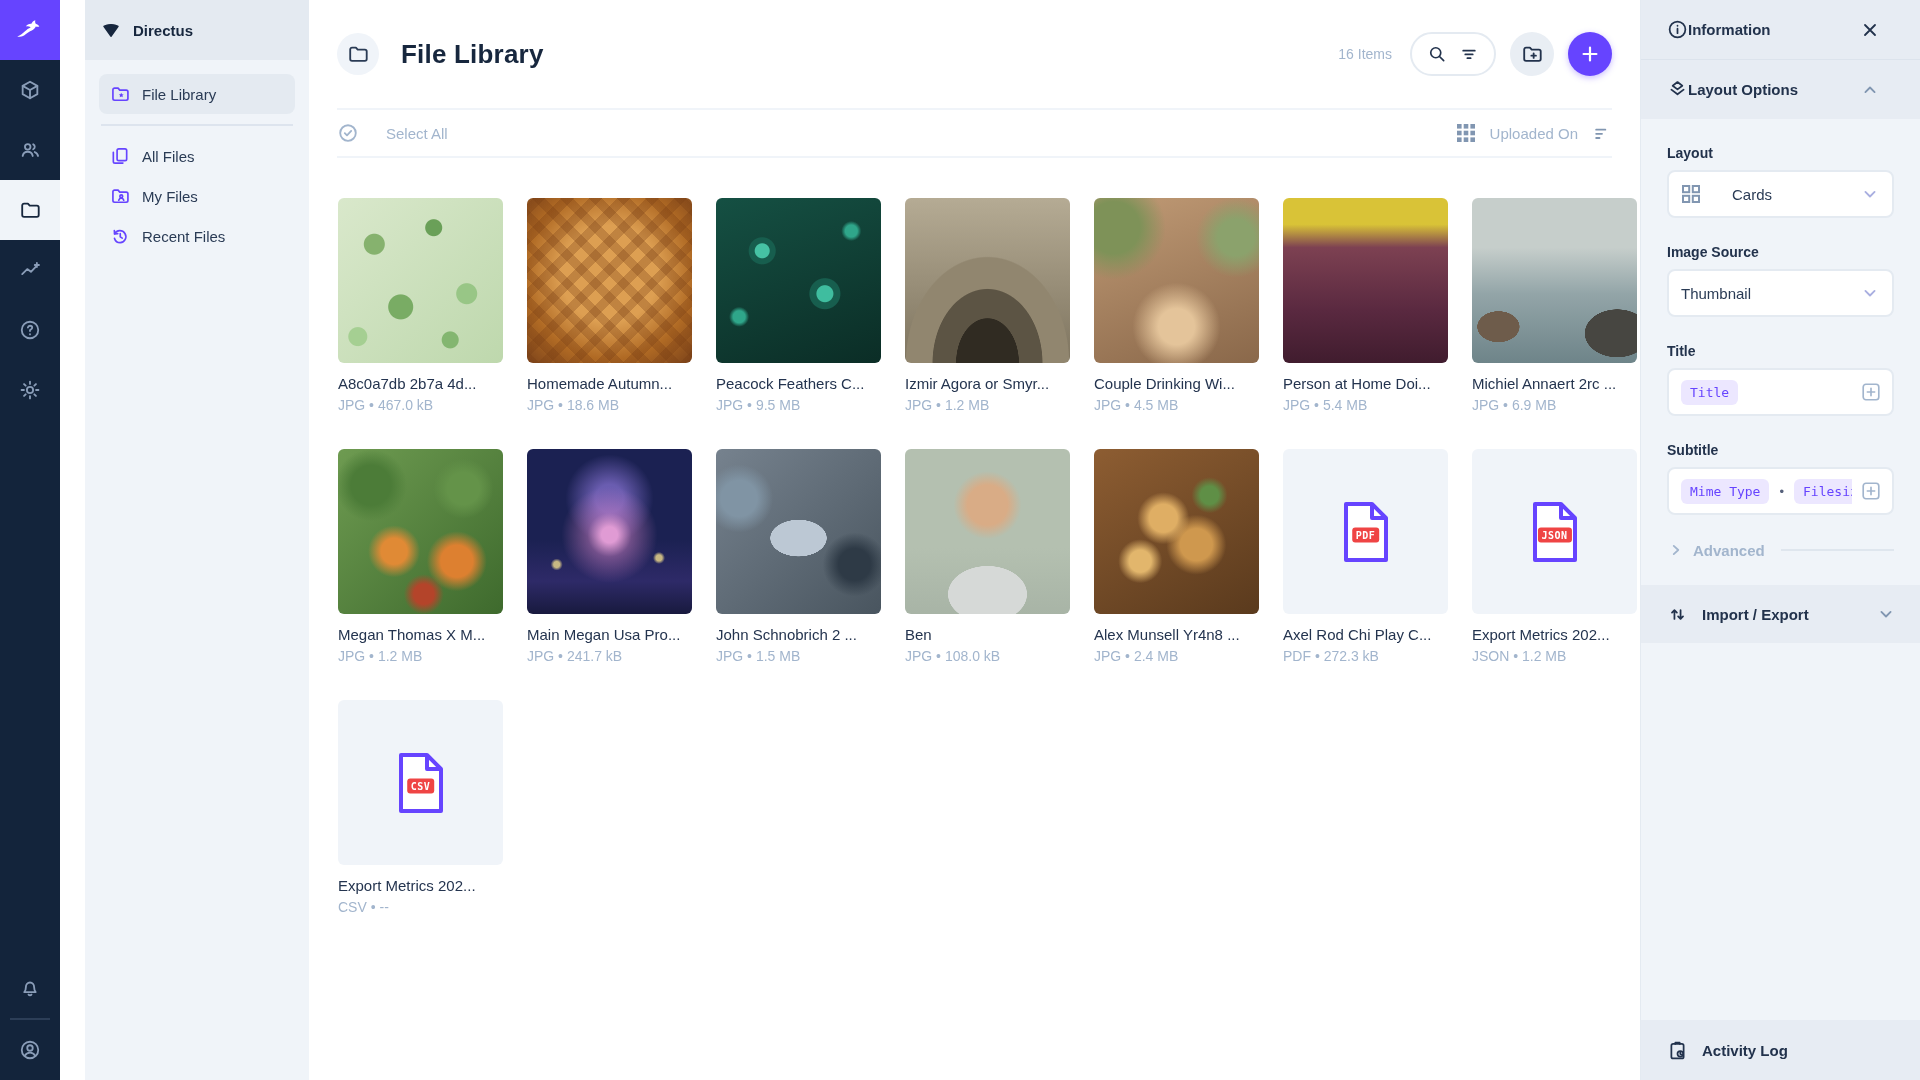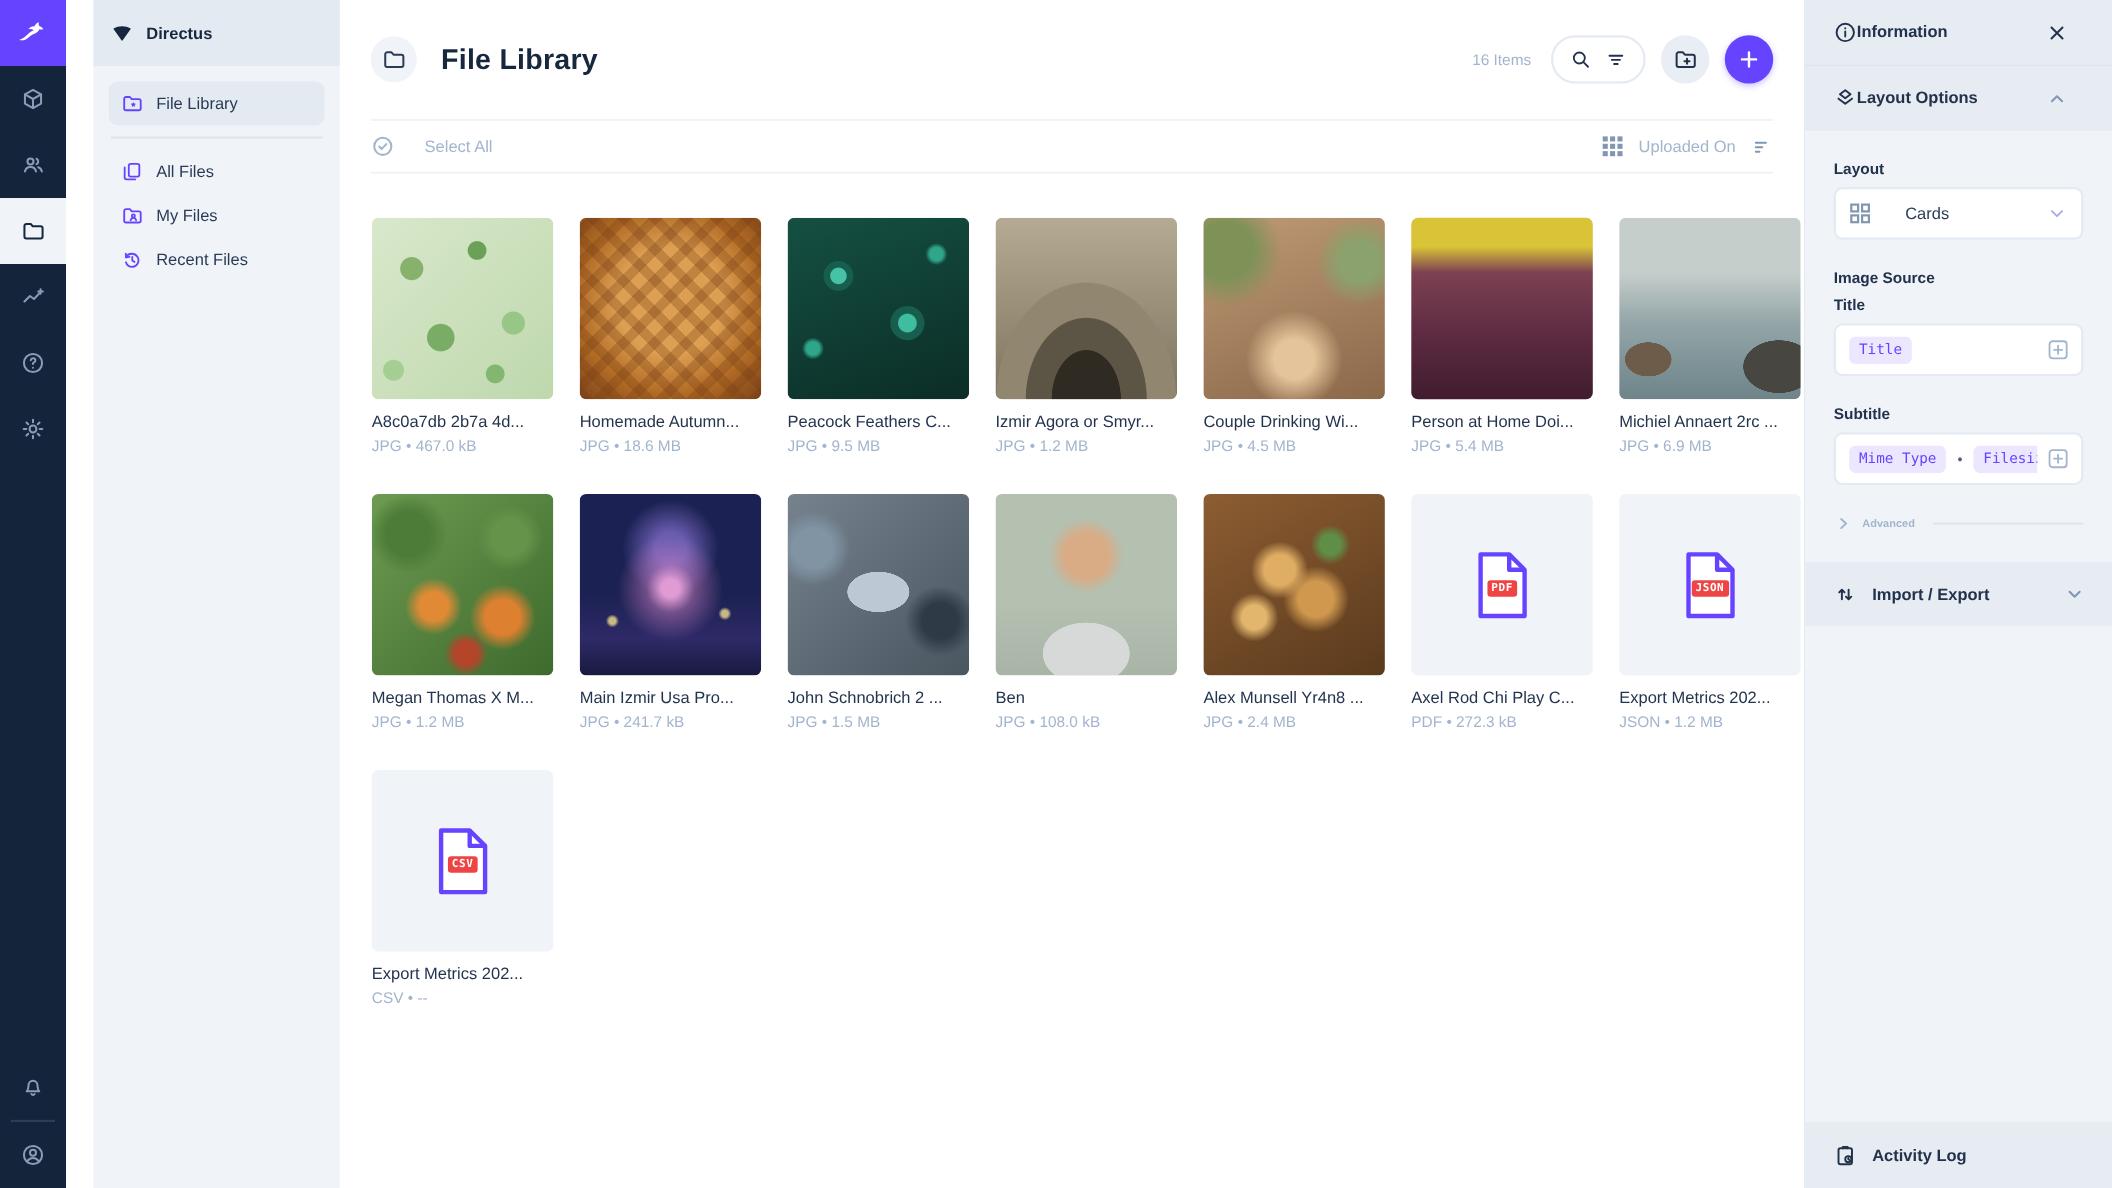--- a/index.html
+++ b/index.html
@@ -78,21 +78,21 @@
   .select, .field { height:48px; background:#fff; border:2px solid #e4eaf1; border-radius:8px; display:flex; align-items:center; padding:0 12px; margin-bottom:26px; cursor:pointer; position:relative;gap:19px; }
   .select svg.lead-ic { width:20px; height:20px; color:#8196b1; margin-right:12px; }
   .select-value { font-size:15px; color:#2a3b55; }
   .select .chev { margin-left:auto; color:#a9afe0; display:flex; }
   .select .chev svg { width:20px; height:20px; }
   .chips { display:flex; align-items:center; gap:10px; white-space:nowrap; overflow:hidden; flex:1; margin-right:28px; }
   .chip { background:#ece7ff; color:#6644ff; font-family:"DejaVu Sans Mono", monospace; font-size:13px; padding:5px 9px; border-radius:6px; cursor:grab; flex-shrink:0; }
   .chip-sep { color:#55607a; font-size:13px; flex-shrink:0; }
   .plus-box { position:absolute; right:10px; top:50%; transform:translateY(-50%); color:#a2b5cd; display:flex; cursor:pointer; }
   .plus-box svg { width:22px; height:22px; }
-  .advanced-row { display:flex; align-items:center; gap:8px; color:#a2b5cd; font-size:10px; font-weight:600; cursor:pointer; margin:2px 0 26px 0; }
+  .advanced-row { display:flex; align-items:center; gap:8px; color:#a2b5cd; font-size:15px; font-weight:600; cursor:pointer; margin:2px 0 26px 0; }
   .advanced-row svg { width:18px; height:18px; }
   .advanced-row .adv-line { flex:1; height:2px; background:#dfe6ee; margin-left:8px; }
   .panel-spacer { flex:1; }
   .panel-band.single { height:58px; display:flex; align-items:center; padding:0 24px 0 26px; gap:14px; cursor:pointer; }
   .panel-band.single svg.lead { width:21px; height:21px; color:#22324c; }
   .panel-band.single .trail { margin-left:auto; color:#8196b1; display:flex; }
   .panel-band.single .trail svg { width:20px; height:20px; }
   .panel-band.activity { height:60px; }
 </style>
 </head>
@@ -330,21 +330,21 @@
           <div class="card-title">Michiel Annaert 2rc ...</div>
           <div class="card-meta">JPG • 6.9 MB</div>
         </div>
         <div class="card">
           <div class="thumb" style="background: radial-gradient(circle at 72% 68%, rgb(221, 128, 48) 0px, rgb(221, 128, 48) 16px, transparent 30px), radial-gradient(circle at 34% 62%, rgb(224, 138, 53) 0px, rgb(224, 138, 53) 13px, transparent 26px), radial-gradient(circle at 20% 22%, rgb(76, 124, 56) 0px, rgb(76, 124, 56) 20px, transparent 36px), radial-gradient(circle at 76% 24%, rgb(100, 147, 73) 0px, rgb(100, 147, 73) 16px, transparent 30px), radial-gradient(circle at 52% 88%, rgb(180, 68, 42) 0px, rgb(180, 68, 42) 10px, transparent 20px), linear-gradient(135deg, rgb(110, 155, 81), rgb(62, 106, 45));"></div>
           <div class="card-title">Megan Thomas X M...</div>
           <div class="card-meta">JPG • 1.2 MB</div>
         </div>
         <div class="card">
           <div class="thumb" style="background: radial-gradient(circle at 50% 52%, rgb(224, 155, 212) 0px, rgb(224, 155, 212) 8px, rgba(214, 132, 200, 0.45) 22px, transparent 48px), radial-gradient(circle at 50% 30%, rgba(126, 108, 200, 0.8) 0px, rgba(126, 108, 200, 0.8) 14px, transparent 44px), radial-gradient(circle at 18% 70%, rgba(240, 220, 140, 0.8) 0px, rgba(240, 220, 140, 0.8) 3px, transparent 6px), radial-gradient(circle at 80% 66%, rgba(240, 220, 140, 0.8) 0px, rgba(240, 220, 140, 0.8) 3px, transparent 6px), linear-gradient(rgb(27, 33, 82) 0px, rgb(27, 33, 82) 55%, rgb(46, 42, 104) 80%, rgb(24, 26, 62) 100%);"></div>
-          <div class="card-title">Main Izmir Usa Pro...</div>
+          <div class="card-title">Main Megan Usa Pro...</div>
           <div class="card-meta">JPG • 241.7 kB</div>
         </div>
         <div class="card">
           <div class="thumb" style="background: radial-gradient(40px 26px at 50% 54%, rgb(188, 200, 212) 0px, rgb(188, 200, 212) 70%, transparent 71%), radial-gradient(circle at 14% 30%, rgb(128, 148, 164) 0px, rgb(128, 148, 164) 18px, transparent 34px), radial-gradient(circle at 84% 70%, rgb(46, 58, 70) 0px, rgb(46, 58, 70) 16px, transparent 32px), linear-gradient(135deg, rgb(118, 130, 142), rgb(73, 85, 95));"></div>
           <div class="card-title">John Schnobrich 2 ...</div>
           <div class="card-meta">JPG • 1.5 MB</div>
         </div>
         <div class="card">
           <div class="thumb" style="background: radial-gradient(circle at 50% 34%, rgb(217, 172, 134) 0px, rgb(217, 172, 134) 20px, transparent 34px), radial-gradient(56px 40px at 50% 88%, rgb(214, 217, 215) 0px, rgb(214, 217, 215) 70%, transparent 71%), linear-gradient(rgb(180, 192, 176) 0px, rgb(180, 192, 176) 60%, rgb(168, 180, 166) 100%);"></div>
           <div class="card-title">Ben</div>
@@ -437,20 +437,28 @@
           </svg>
         <span class="select-value">Cards</span>
         <span class="chev">
             <svg viewBox="0 0 24 24" fill="none" stroke="currentColor" stroke-width="2.2" stroke-linecap="round" stroke-linejoin="round">
               <path d="M6.5 9.5L12 15l5.5-5.5"></path>
             </svg>
           </span>
       </div>
 
       <span class="panel-label">Image Source</span>
+      <div class="select">
+        <span class="select-value">Thumbnail</span>
+        <span class="chev">
+            <svg viewBox="0 0 24 24" fill="none" stroke="currentColor" stroke-width="2.2" stroke-linecap="round" stroke-linejoin="round">
+              <path d="M6.5 9.5L12 15l5.5-5.5"></path>
+            </svg>
+          </span>
+      </div>
 
       <span class="panel-label">Title</span>
       <div class="field">
         <span class="chips">
             <span class="chip">Title</span>
           </span>
         <span class="plus-box">
             <svg viewBox="0 0 24 24" fill="none" stroke="currentColor" stroke-width="1.8" stroke-linecap="round">
               <rect x="3.5" y="3.5" width="17" height="17" rx="3"></rect>
               <path d="M12 8v8M8 12h8"></path>

